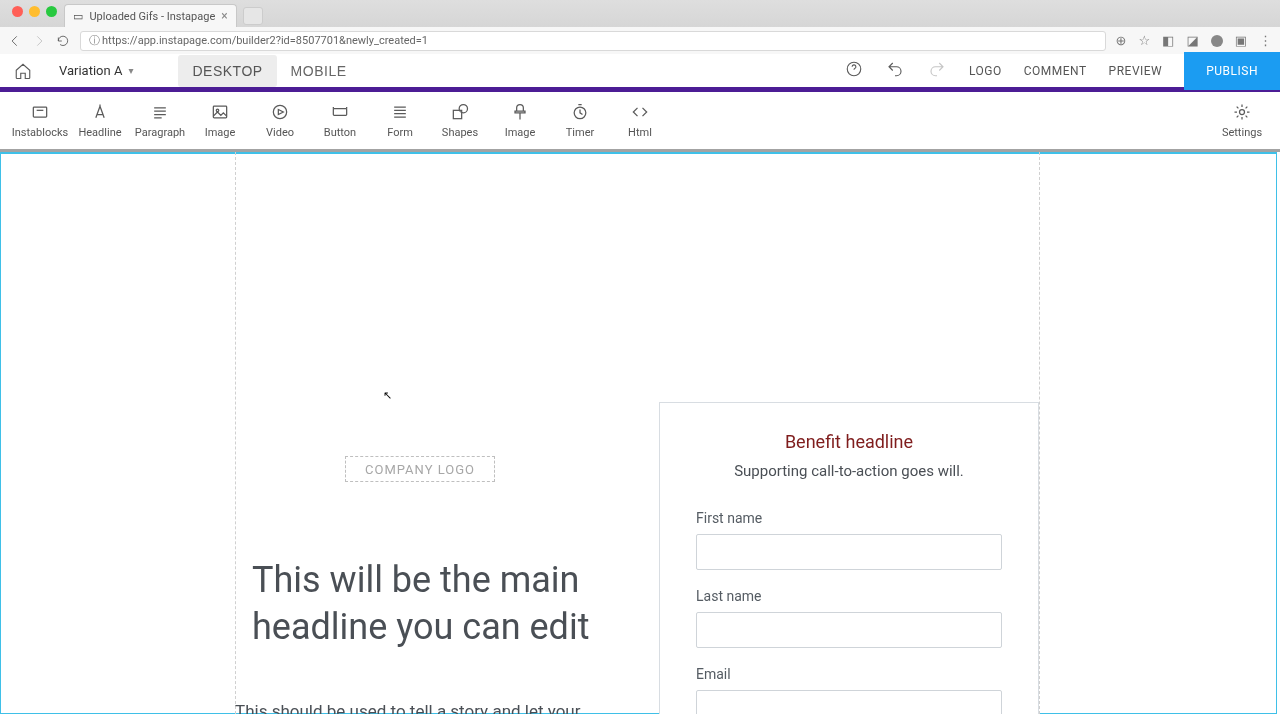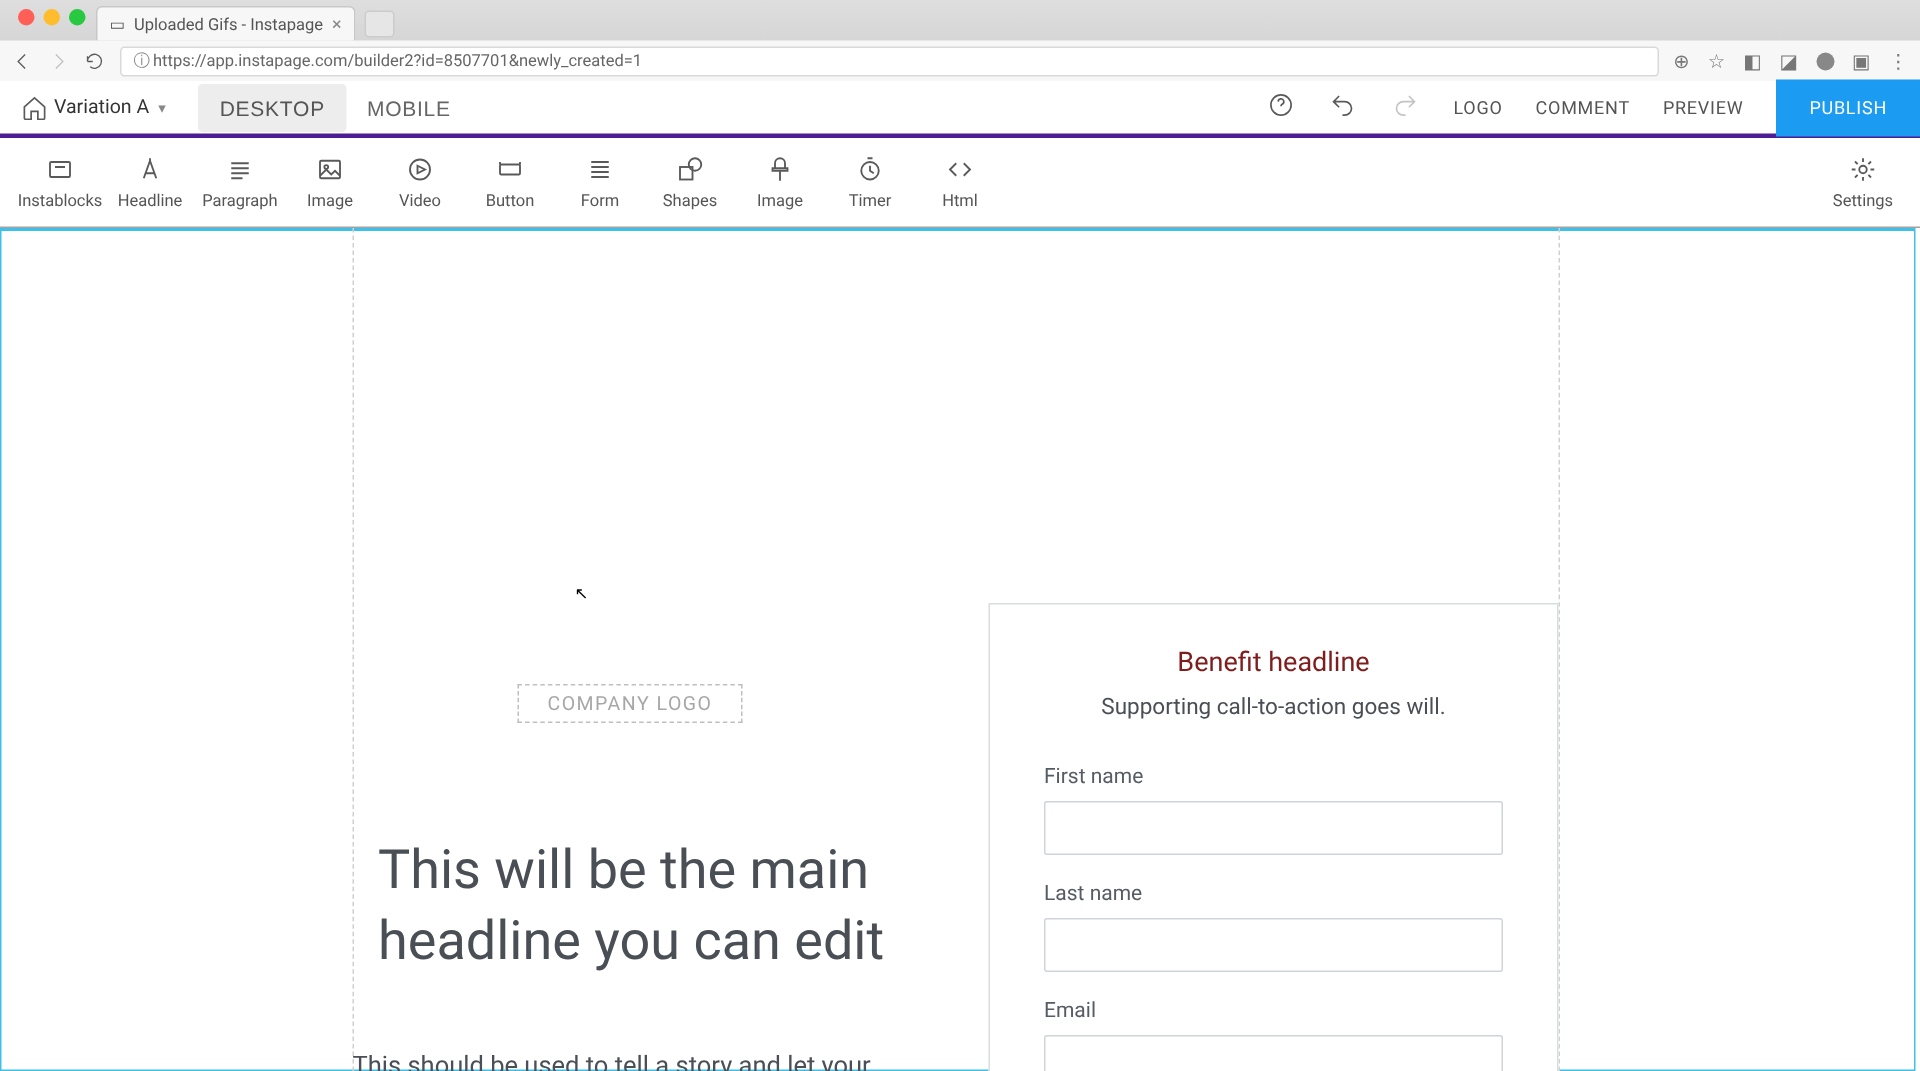--- a/index.html
+++ b/index.html
@@ -17,35 +17,35 @@
   .tab .tab-close { color: #888; font-size: 12px; }
   .new-tab { width: 20px; height: 18px; background: #e6e6e6; border: 1px solid #ccc; border-radius: 3px; margin-left: 6px; margin-bottom: 2px; }
   .addr-bar { height: 27px; display: flex; align-items: center; padding: 0 8px; gap: 10px; background: #f7f7f7; }
   .nav-icon { color: #6a6a6a; font-size: 14px; display: inline-flex; }
   .addr { flex: 1; background: #fff; border: 1px solid #d9d9d9; border-radius: 3px; height: 20px; display: flex; align-items: center; padding: 0 8px; font-size: 11px; color: #666; }
   .addr .protocol { color: #888; margin-right: 2px; }
   .right-icons { display: flex; gap: 12px; align-items: center; color: #777; }
   .right-icons span { font-size: 13px; }
 
   
-  .app-bar { height: 38px; border-bottom: 3px solid #4c1d95; display: flex; align-items: center; padding: 0 14px; gap: 4px; }
+  .app-bar { height: 38px; border-bottom: 5px solid #4c1d95; display: flex; align-items: center; padding: 0 14px; gap: 27px; }
   .home-icon svg { display:block; }
   .variation { color: #333; font-size: 13px; display: flex; align-items: center; gap: 6px; }
   .chevron { font-size: 10px; color: #888; }
   .view-toggle { margin-left: 18px; display: flex; }
   .view-toggle button { border: none; background: transparent; font-size: 14px; letter-spacing: .5px; color: #666; padding: 8px 14px; border-radius: 3px; cursor: pointer; }
   .view-toggle .active { background: #ededed; color: #555; }
   .app-bar-right { margin-left: auto; display: flex; align-items: center; gap: 22px; }
   .app-bar-right .txt-btn { font-size: 12px; letter-spacing: .5px; color: #555; cursor: pointer; }
   .publish-btn { background: #1b9cf2; color: #fff; font-size: 12px; letter-spacing: .5px; padding: 12px 22px; cursor: pointer; margin-right: -14px; align-self: stretch; display: flex; align-items: center; }
   .help-icon, .undo-icon, .redo-icon { color: #888; }
   .redo-icon { opacity: .35; }
 
   
-  .tool-bar { height: 60px; border-bottom: 1px solid #a3a3a3; display: flex; align-items: center; padding: 0 10px; }
+  .tool-bar { height: 60px; border-bottom: 3px solid #a3a3a3; display: flex; align-items: center; padding: 0 10px; }
   .tool { width: 60px; display: flex; flex-direction: column; align-items: center; gap: 4px; font-size: 11px; color: #555; cursor: pointer; }
   .tool svg { display:block; }
   .tool-bar-right { margin-left: auto; display: flex; }
   .tool-bar-right .tool { width: 56px; }
 
   
   .canvas { position: relative; height: calc(714px - 54px - 38px - 60px); overflow: hidden; }
   .page-outline { position: absolute; left: 0; right: 3px; top: 0; bottom: 0; border: 1px solid #3fc0e8; border-top-width: 2px; }
   .content-guides { position: absolute; top: 0; bottom: 0; left: 235px; width: 805px; border-left: 1px dashed #d0d0d0; border-right: 1px dashed #d0d0d0; }
 

